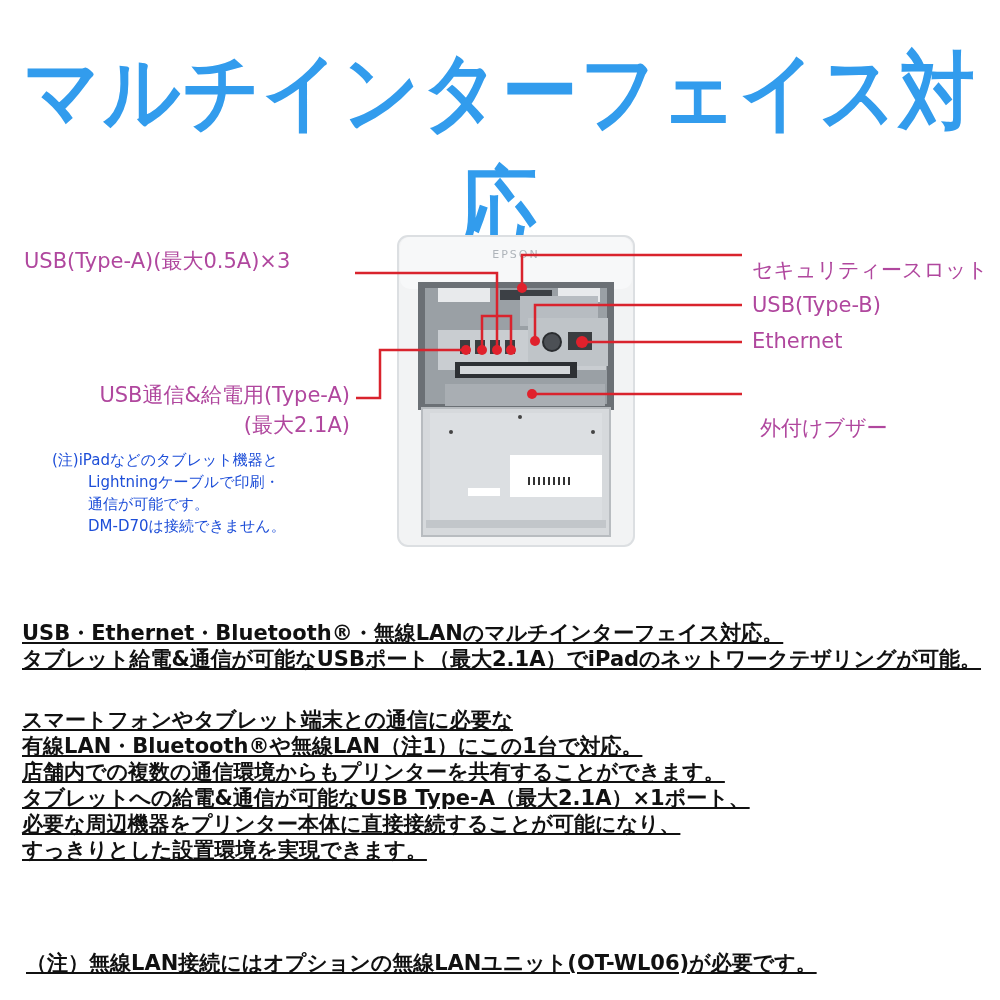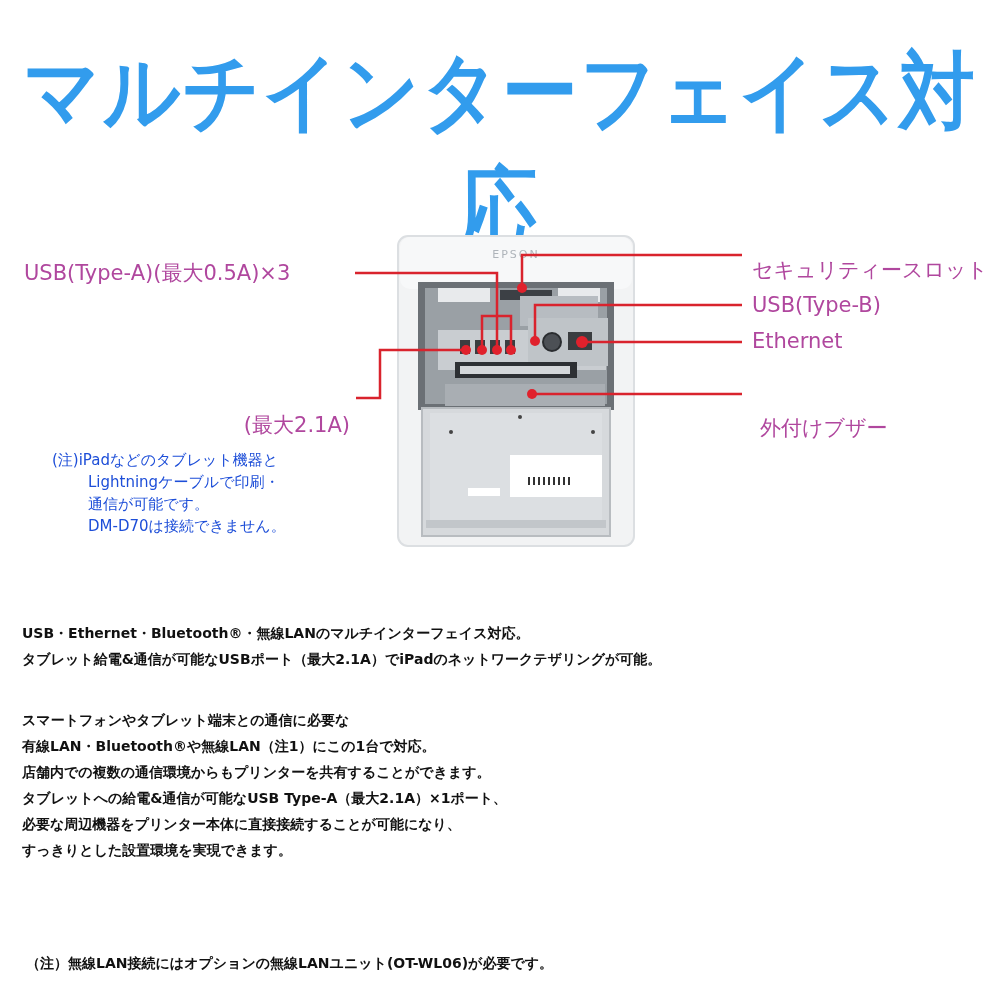--- a/index.html
+++ b/index.html
@@ -8,22 +8,22 @@
   .title { position: absolute; left: 0; top: 48px; width: 1000px; text-align: center;
            font-size: 76px; font-weight: 900; color: #329ced; letter-spacing: 2px;
            font-family: "DejaVu Sans", sans-serif; transform: scaleY(1.12); }
   .figure { position: absolute; left: 0; top: 225px; width: 1000px; height: 340px; }
   .lbl { position: absolute; color: #b0479e; font-size: 21px; white-space: nowrap;
          font-family: "DejaVu Sans", sans-serif; }
   .note { position: absolute; color: #1d4ed8; font-size: 15px; line-height: 22px;
           font-family: "DejaVu Sans", sans-serif; }
   .note .indent { padding-left: 36px; display: block; }
   svg.device { position: absolute; left: 0; top: 0; }
-  .body-text { position: absolute; left: 22px; font-size: 14px; font-weight: bold; color: #111;
-               line-height: 26px; font-family: "DejaVu Sans", sans-serif; white-space: nowrap; }
+  .body-text { position: absolute; left: 22px; font-size: 21px; font-weight: bold; color: #111;
+               line-height: 26px; font-family: "DejaVu Sans", sans-serif; white-space: nowrap; text-decoration: underline; }
   .body-text p { margin: 0; }
 </style>
 </head>
 <body>
 
 <div class="title">マルチインターフェイス対応</div>
 
 <div class="figure">
   <svg class="device" width="1000" height="340" viewBox="0 225 1000 340">
 
@@ -96,21 +96,22 @@
       <circle cx="482" cy="350" r="5"></circle>
       <circle cx="497" cy="350" r="5"></circle>
       <circle cx="511" cy="350" r="5"></circle>
       <circle cx="522" cy="288" r="5"></circle>
       <circle cx="535" cy="341" r="5"></circle>
       <circle cx="582" cy="342" r="6"></circle>
       <circle cx="532" cy="394" r="5"></circle>
     </g>
   </svg>
 
-  <div class="lbl" style="left:24px; top:34px;text-align:center;">USB(Type-A)(最大0.5A)×3</div>
+  <div class="lbl" style="left:24px; top:22px;text-align:center;">USB(Type-A)(最大0.5A)×3</div>
+  <div class="lbl" style="right:650px; top:156px; text-align:right;">USB通信&amp;給電用(Type-A)</div>
   <div class="lbl" style="right:650px; top:186px; text-align:right;">(最大2.1A)</div>
 
   <div class="note" style="left:52px; top:224px;">
     <span>(注)iPadなどのタブレット機器と</span><br>
     <span class="indent">Lightningケーブルで印刷・</span>
     <span class="indent">通信が可能です。</span>
     <span class="indent">DM-D70は接続できません。</span>
   </div>
 
   <div class="lbl" style="left:752px; top:31px;">セキュリティースロット</div>

